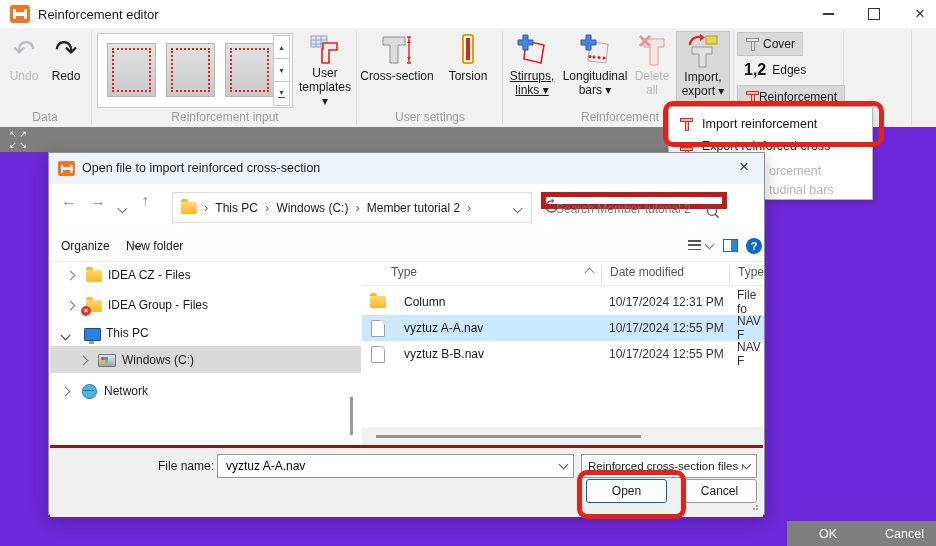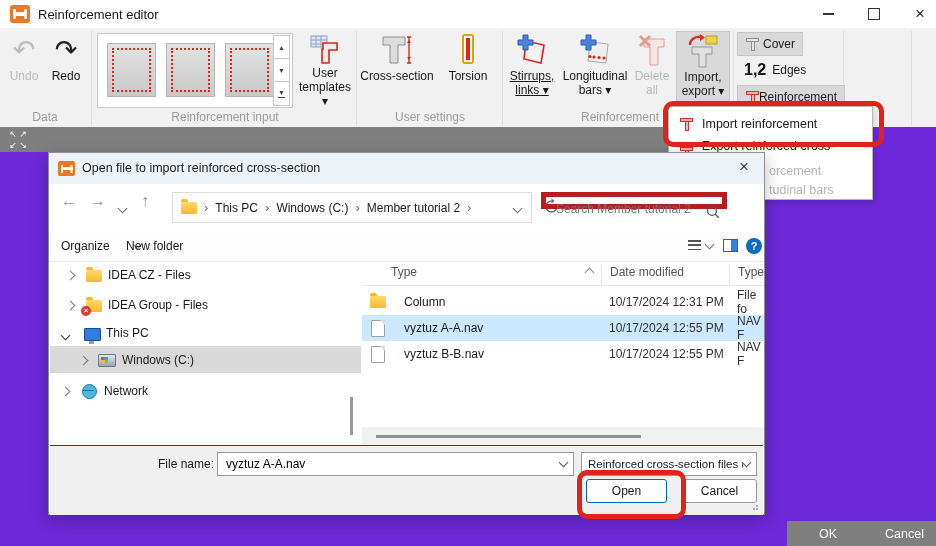--- a/index.html
+++ b/index.html
@@ -112,21 +112,21 @@
             background:conic-gradient(#29a8e0 0 25%,#7fc142 0 50%,#fcb72f 0 75%,#e64a3c 0);}
   .ic-net{display:inline-block;width:13px;height:13px;border-radius:50%;background:#4db6e2;
           border:1px solid #23789f;position:relative;}
   .ic-net::before{content:"";position:absolute;left:0;top:5px;width:11px;height:1px;background:#1d6e95;}
   .badge-x{position:absolute;left:-5px;bottom:-4px;width:10px;height:10px;border-radius:50%;background:#d83b2c;
            color:#fff;font-size:8px;line-height:10px;text-align:center;font-weight:bold;}
   .trow{position:absolute;left:1px;width:311px;height:27px;display:flex;align-items:center;}
   .trow.sel{background:#d9d9d9;}
 
   #dbottom{position:absolute;left:1px;top:292px;width:713px;height:69px;background:#f0f0f0;
-           border-top:1px solid #7f1d1d;}
+           border-top:3px solid #7f1d1d;}
   .combo{position:absolute;background:#fff;border:1px solid #999;box-sizing:border-box;
          display:flex;align-items:center;padding:0 6px;overflow:hidden;white-space:nowrap;}
   .dbtn{position:absolute;top:326px;height:24px;background:#fdfdfd;border:1px solid #9a9a9a;border-radius:3px;
         display:flex;align-items:center;justify-content:center;font-size:12px;box-sizing:border-box;}
   .dbtn.primary{border:1px solid #0067c0;}
   .hsbtrack{position:absolute;left:313px;top:274px;width:402px;height:18px;background:#f1f1f1;}
   .hsbthumb{position:absolute;left:14px;top:8px;width:265px;height:3px;background:#909090;}
   .vsbthumb{position:absolute;left:301px;top:244px;width:3px;height:38px;background:#999;}
   .grip{position:absolute;left:704px;top:351px;width:6px;height:6px;
         background:radial-gradient(circle at 1px 5px,#aaa 1px,transparent 1.2px),

